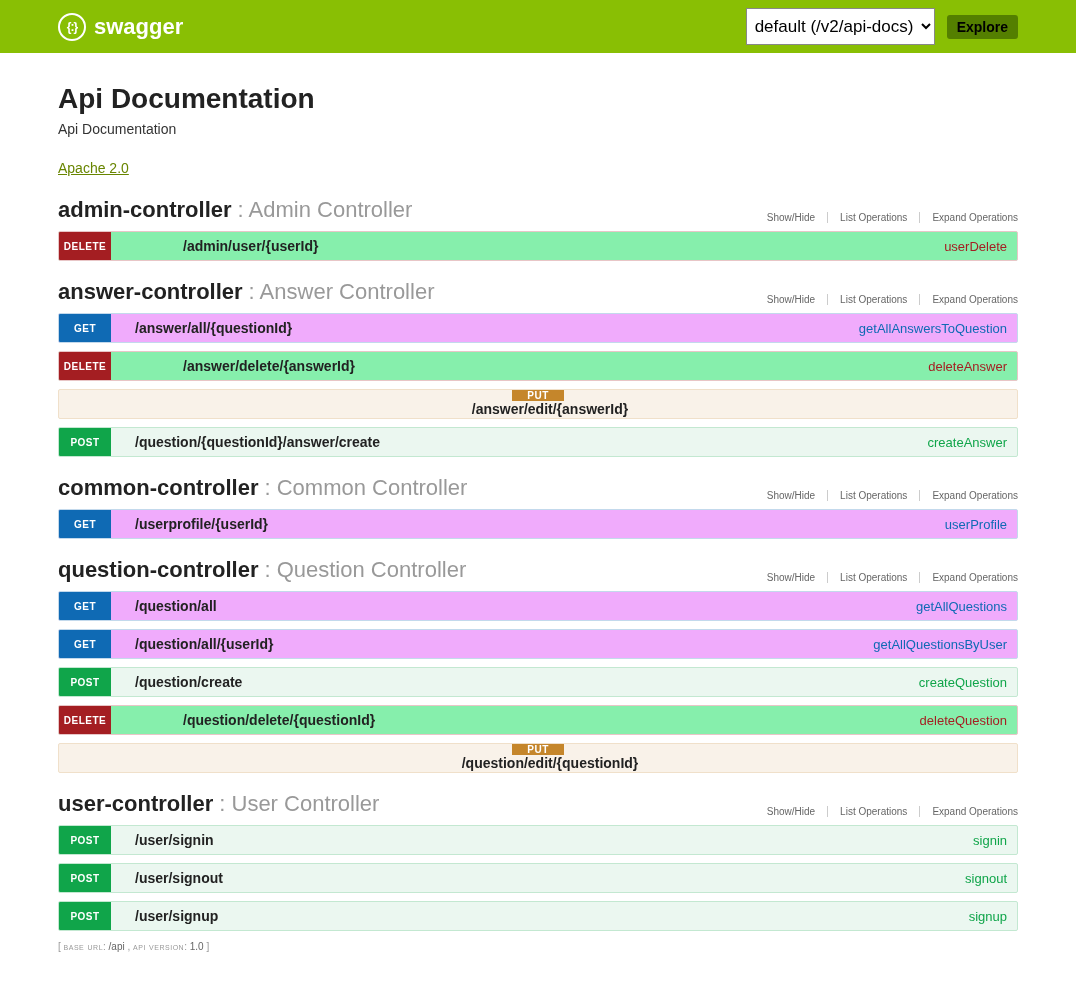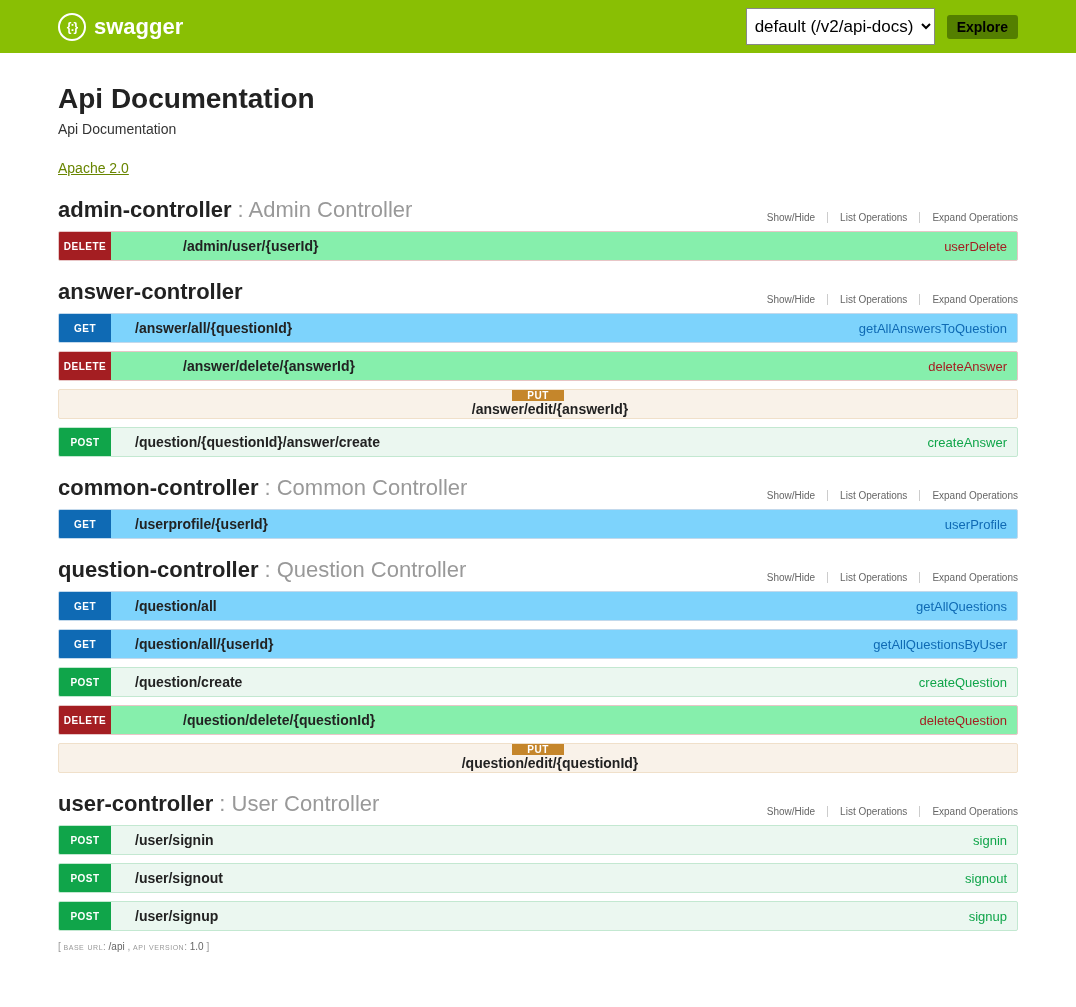--- a/index.html
+++ b/index.html
@@ -22,21 +22,21 @@
   .controller-desc { font-size: 22px; font-weight: 400; color: #999; margin-left: 6px; }
   .controller-links { margin-left: auto; font-size: 10px; color: #666; display: flex; gap: 0; }
   .controller-links a { color: #666; text-decoration: none; padding: 0 12px; border-right: 1px solid #ccc; cursor:pointer; }
   .controller-links a:last-child { border-right: none; padding-right: 0; }
   .op { display: flex; align-items: center; border-radius: 2px; margin-bottom: 8px; height: 30px; overflow: hidden; }
   .op-method { width: 52px; text-align: center; color: #fff; font-size: 10px; font-weight: 700; text-transform: uppercase; height: 100%; display:flex; align-items:center; justify-content:center; letter-spacing: 0.5px; }
   .op-path { padding-left: 24px; font-size: 14px; font-weight: 600; color: #222; flex: 0 0 auto; }
   .op-spacer { flex: 1; }
   .op-summary { padding-right: 10px; font-size: 13px; }
   
-  .op.get     { background: #7dd3fc; border: 1px solid #c3d9ec; }
+  .op.get     { background: #f0abfc; border: 1px solid #c3d9ec; }
   .op.get .op-method { background: #0f6ab4; }
   .op.get .op-summary { color: #0f6ab4; }
   .op.post    { background: #ebf7f0; border: 1px solid #c3e8d1; }
   .op.post .op-method { background: #10a54a; }
   .op.post .op-summary { color: #10a54a; }
   .op.put     { background: #f9f2e9; border: 1px solid #f0e0ca; flex-direction: column; }
   .op.put .op-method { background: #c5862b; }
   .op.put .op-summary { color: #4d7c0f; }
   .op.delete  { background: #86efac; border: 1px solid #e8c6c7; gap: 48px; }
   .op.delete .op-method { background: #a41e22; }
@@ -81,20 +81,21 @@
         <div class="op delete">
           <div class="op-method">delete</div>
           <div class="op-path">/admin/user/{userId}</div>
           <div class="op-spacer"></div>
           <div class="op-summary">userDelete</div>
         </div>
       </div>
       <div class="controller">
         <div class="controller-head">
           <span class="controller-name">answer-controller</span>
+          <span class="controller-desc"> : Answer Controller</span>
           <div class="controller-links">
             <a>Show/Hide</a>
             <a>List Operations</a>
             <a>Expand Operations</a>
           </div>
         </div>
         <div class="op get">
           <div class="op-method">get</div>
           <div class="op-path">/answer/all/{questionId}</div>
           <div class="op-spacer"></div>

